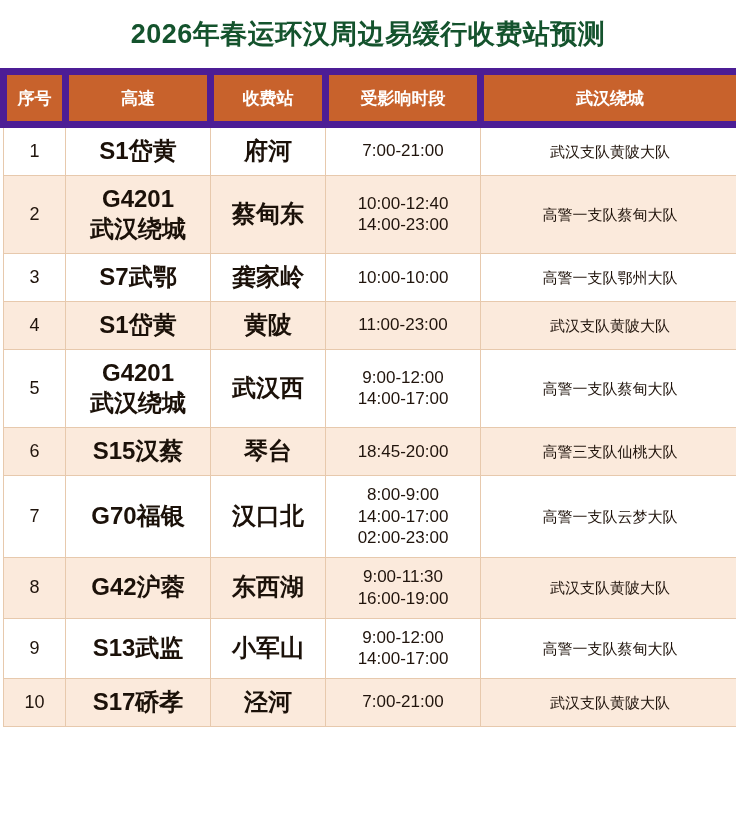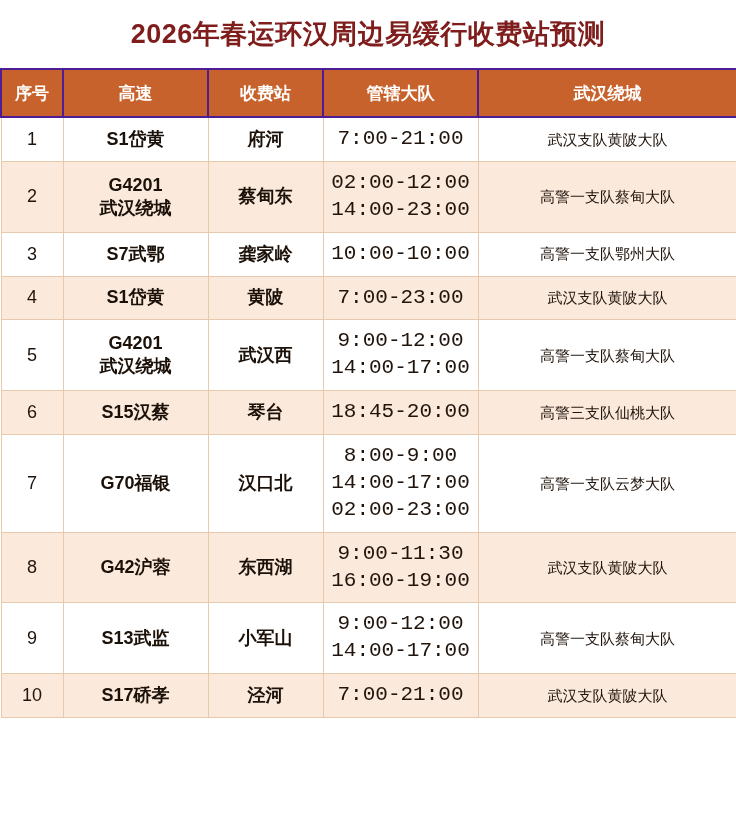--- a/index.html
+++ b/index.html
@@ -24,71 +24,70 @@
   .title-bar {
     height: 68px;
     display: flex;
     align-items: center;
     justify-content: center;
     background: #ffffff;
   }
   .title-text {
     font-size: 27px;
     font-weight: bold;
-    color: #7f1d1d;
+    color: #14532d;
     letter-spacing: 0.5px;
   }
   table.data-table {
     width: 736px;
     border-collapse: collapse;
     table-layout: fixed;
   }
   table.data-table col.c0 { width: 62px; }
   table.data-table col.c1 { width: 145px; }
   table.data-table col.c2 { width: 115px; }
   table.data-table col.c3 { width: 155px; }
   table.data-table col.c4 { width: 259px; }
 
   thead th {
     background: #c8622c;
     color: #ffffff;
     font-size: 17px;
     font-weight: bold;
     height: 46px;
-    border: 2px solid #4c1d95;
+    border: 7px solid #4c1d95;
     padding: 0 2px;
     text-align: center;
     vertical-align: middle;
   }
   tbody td {
     border: 1px solid #e7c9ad;
     text-align: center;
     vertical-align: middle;
-    font-size: 18px;
+    font-size: 24px;
     color: #20140c;
     padding: 8px 3px;
     line-height: 1.28;
   }
   tbody tr.odd td {
     background: #ffffff;
   }
   tbody tr.even td {
     background: #fbeadc;
   }
   tbody td.col-idx {
     font-size: 18px;
   }
   tbody td.col-hw,
   tbody td.col-toll {
     font-weight: bold;
     color: #1b1109;
   }
   tbody td.col-time {
-    font-size: 21px;
-    font-family: Liberation Mono, monospace;
+    font-size: 17px;
   }
   tbody td.col-unit {
     font-size: 15px;
   }
   .ml { display: block; }
 </style>
 </head>
 <body>
 
 <div class="page">
@@ -103,21 +102,21 @@
         <col class="c1">
         <col class="c2">
         <col class="c3">
         <col class="c4">
     </colgroup>
     <thead>
       <tr>
         <th>序号</th>
         <th>高速</th>
         <th>收费站</th>
-        <th>管辖大队</th>
+        <th>受影响时段</th>
         <th>武汉绕城</th>
       </tr>
     </thead>
     <tbody id="table-body">
         <tr class="odd">
           <td class="col-idx">1</td>
           <td class="col-hw">
             <span class="ml">S1岱黄</span>
           </td>
           <td class="col-toll">府河</td>
@@ -127,21 +126,21 @@
           <td class="col-unit">武汉支队黄陂大队</td>
         </tr>
         <tr class="even">
           <td class="col-idx">2</td>
           <td class="col-hw">
             <span class="ml">G4201</span>
             <span class="ml">武汉绕城</span>
           </td>
           <td class="col-toll">蔡甸东</td>
           <td class="col-time">
-            <span class="ml">02:00-12:00</span>
+            <span class="ml">10:00-12:40</span>
             <span class="ml">14:00-23:00</span>
           </td>
           <td class="col-unit">高警一支队蔡甸大队</td>
         </tr>
         <tr class="odd">
           <td class="col-idx">3</td>
           <td class="col-hw">
             <span class="ml">S7武鄂</span>
           </td>
           <td class="col-toll">龚家岭</td>
@@ -150,21 +149,21 @@
           </td>
           <td class="col-unit">高警一支队鄂州大队</td>
         </tr>
         <tr class="even">
           <td class="col-idx">4</td>
           <td class="col-hw">
             <span class="ml">S1岱黄</span>
           </td>
           <td class="col-toll">黄陂</td>
           <td class="col-time">
-            <span class="ml">7:00-23:00</span>
+            <span class="ml">11:00-23:00</span>
           </td>
           <td class="col-unit">武汉支队黄陂大队</td>
         </tr>
         <tr class="odd">
           <td class="col-idx">5</td>
           <td class="col-hw">
             <span class="ml">G4201</span>
             <span class="ml">武汉绕城</span>
           </td>
           <td class="col-toll">武汉西</td>

